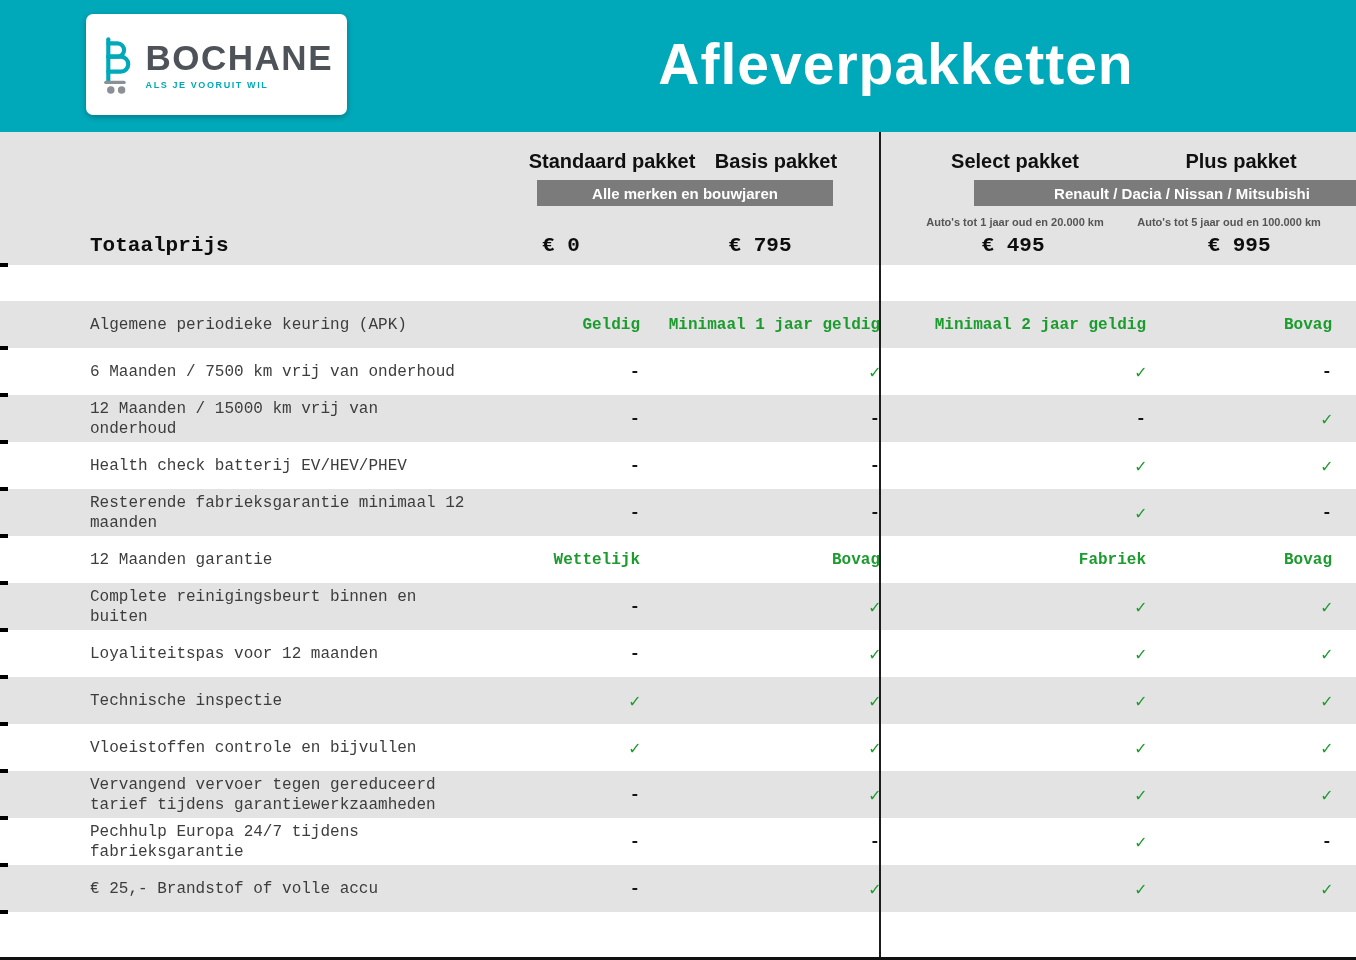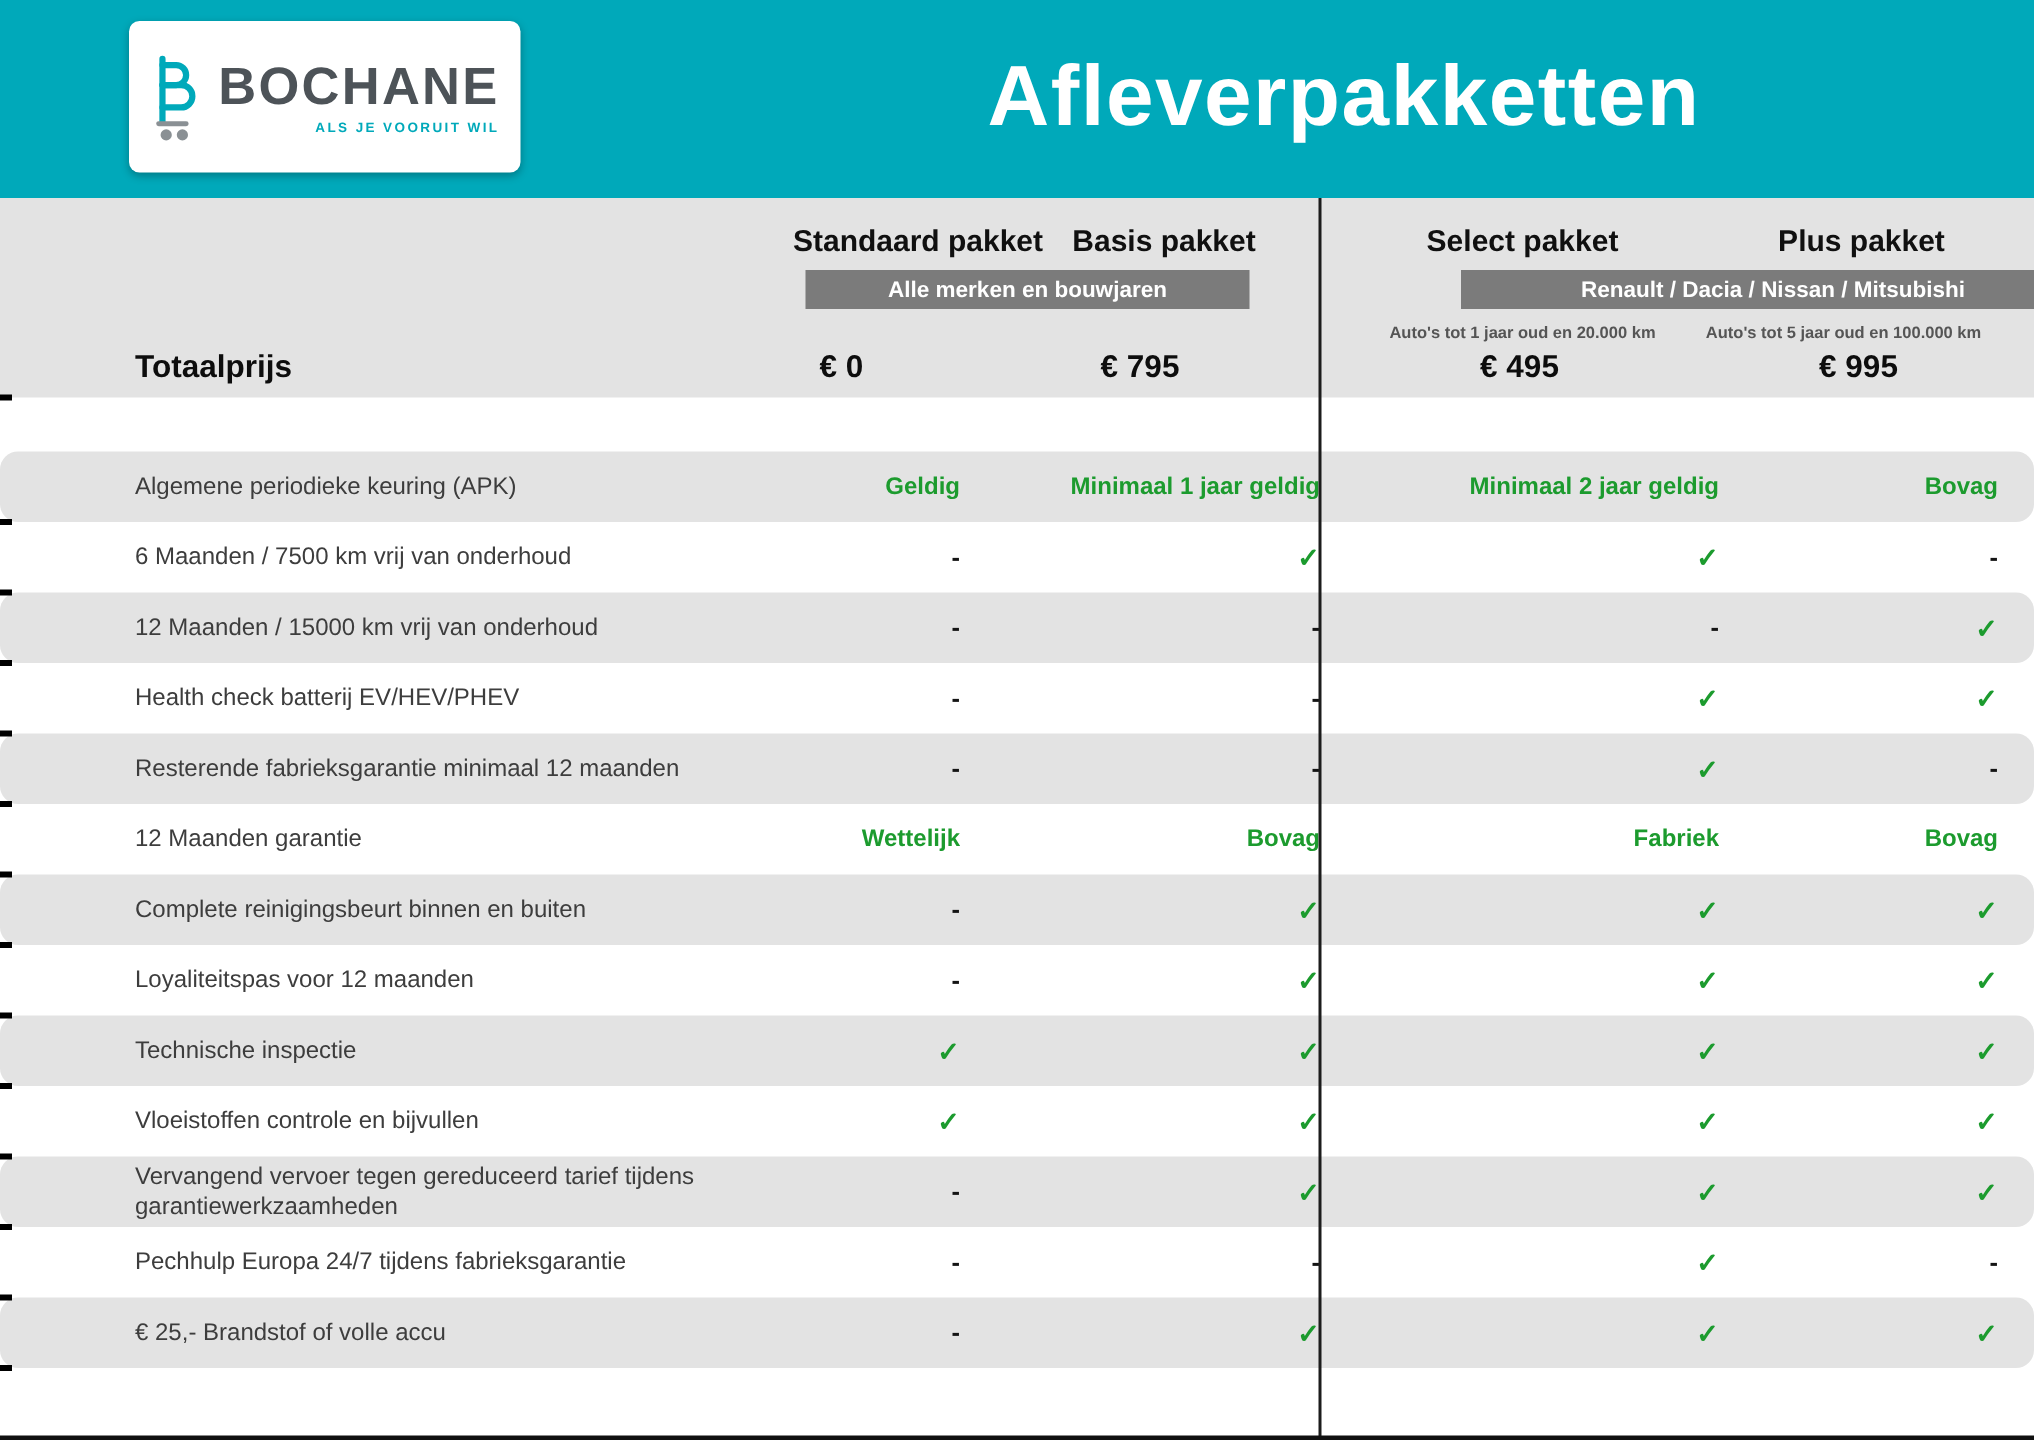--- a/index.html
+++ b/index.html
@@ -10,21 +10,21 @@
 
   
   .topbar { position: relative; height: 132px; background: var(--teal, #00a9ba); }
   .logo-card {
     position: absolute; left: 86px; top: 14px; width: 261px; height: 101px;
     background: #fff; border-radius: 7px; box-shadow: 0 2px 6px rgba(0,0,0,.28);
     display: flex; align-items: center; padding: 0 14px; gap: 9px;
   }
   .logo-text { display: flex; flex-direction: column; }
   .logo-name { font-size: 35px; font-weight: 700; color: #4d5358; letter-spacing: 1.5px; line-height: 1; }
-  .logo-tagline { font-size: 9px; font-weight: 700; color: var(--teal, #00a9ba); letter-spacing: 1.6px; text-align: right; margin-top: 5px; }
+  .logo-tagline { font-size: 9px; font-weight: 700; color: var(--teal, #00a9ba); letter-spacing: 1.6px; text-align: left; margin-top: 5px; }
   .page-title {
     position: absolute; left: 896px; top: 64px; transform: translate(-50%,-50%);
     color: #fff; font-size: 57px; font-weight: 700; white-space: nowrap; letter-spacing: 1px;
   }
 
   
   .band { position: relative; height: 133px; background: var(--row-gray, #e3e3e3); }
   .h-col {
     position: absolute; top: 18px; transform: translateX(-50%);
     font-weight: 700; font-size: 20px; color: #101010; white-space: nowrap;
@@ -33,30 +33,30 @@
     position: absolute; top: 48px; height: 26px; background: var(--badge-gray, #7b7b7b);
     color: #fff; font-weight: 700; font-size: 15px;
     display: flex; align-items: center; justify-content: center; white-space: nowrap;
   }
   .note {
     position: absolute; top: 84px; transform: translateX(-50%);
     font-size: 11px; font-weight: 700; color: #555; white-space: nowrap;
   }
 
   
-  .grid { display: grid; grid-template-columns: 482px 158px 240px 266px 186px 24px; align-items: center; }
+  .grid { display: grid; grid-template-columns: 482px 158px 240px 266px 186px 24px; align-items: center; font-family: Liberation Mono, monospace; }
 
   .totals-row { position: absolute; left: 0; top: 96px; width: 100%; height: 34px; }
   .totals-row .tlabel { padding-left: 90px; font-size: 21px; font-weight: 700; color: #0d0d0d; }
   .price { text-align: center; font-size: 21px; font-weight: 700; color: #0d0d0d; }
 
   
   .rows { margin-top: 36px; }
   .row { height: 47px; }
-  .row.gray { background: var(--row-gray, #e3e3e3); border-radius: 12px; }
+  .row.gray { background: var(--row-gray, #e3e3e3); }
   .cell-label { padding-left: 90px; font-size: 16px; color: #3d3d3d; line-height: 1.25; max-width: 470px; }
   .val { text-align: right; font-weight: 700; }
   .val.dash  { font-size: 17px; color: #141414; }
   .val.check { font-size: 18px; color: var(--green, #1c9b2e); }
   .val.txt   { font-size: 16px; color: var(--green, #1c9b2e); }
 
   
   .divider { position: absolute; left: 879px; top: 132px; bottom: 2px; width: 2px; background: #1c1c1c; z-index: 5; }
   .tick { position: absolute; left: 0; width: 8px; height: 4px; background: #000; z-index: 6; }
   .bottom-line { position: absolute; left: 0; bottom: 0; width: 100%; height: 3px; background: #101010; z-index: 6; }

